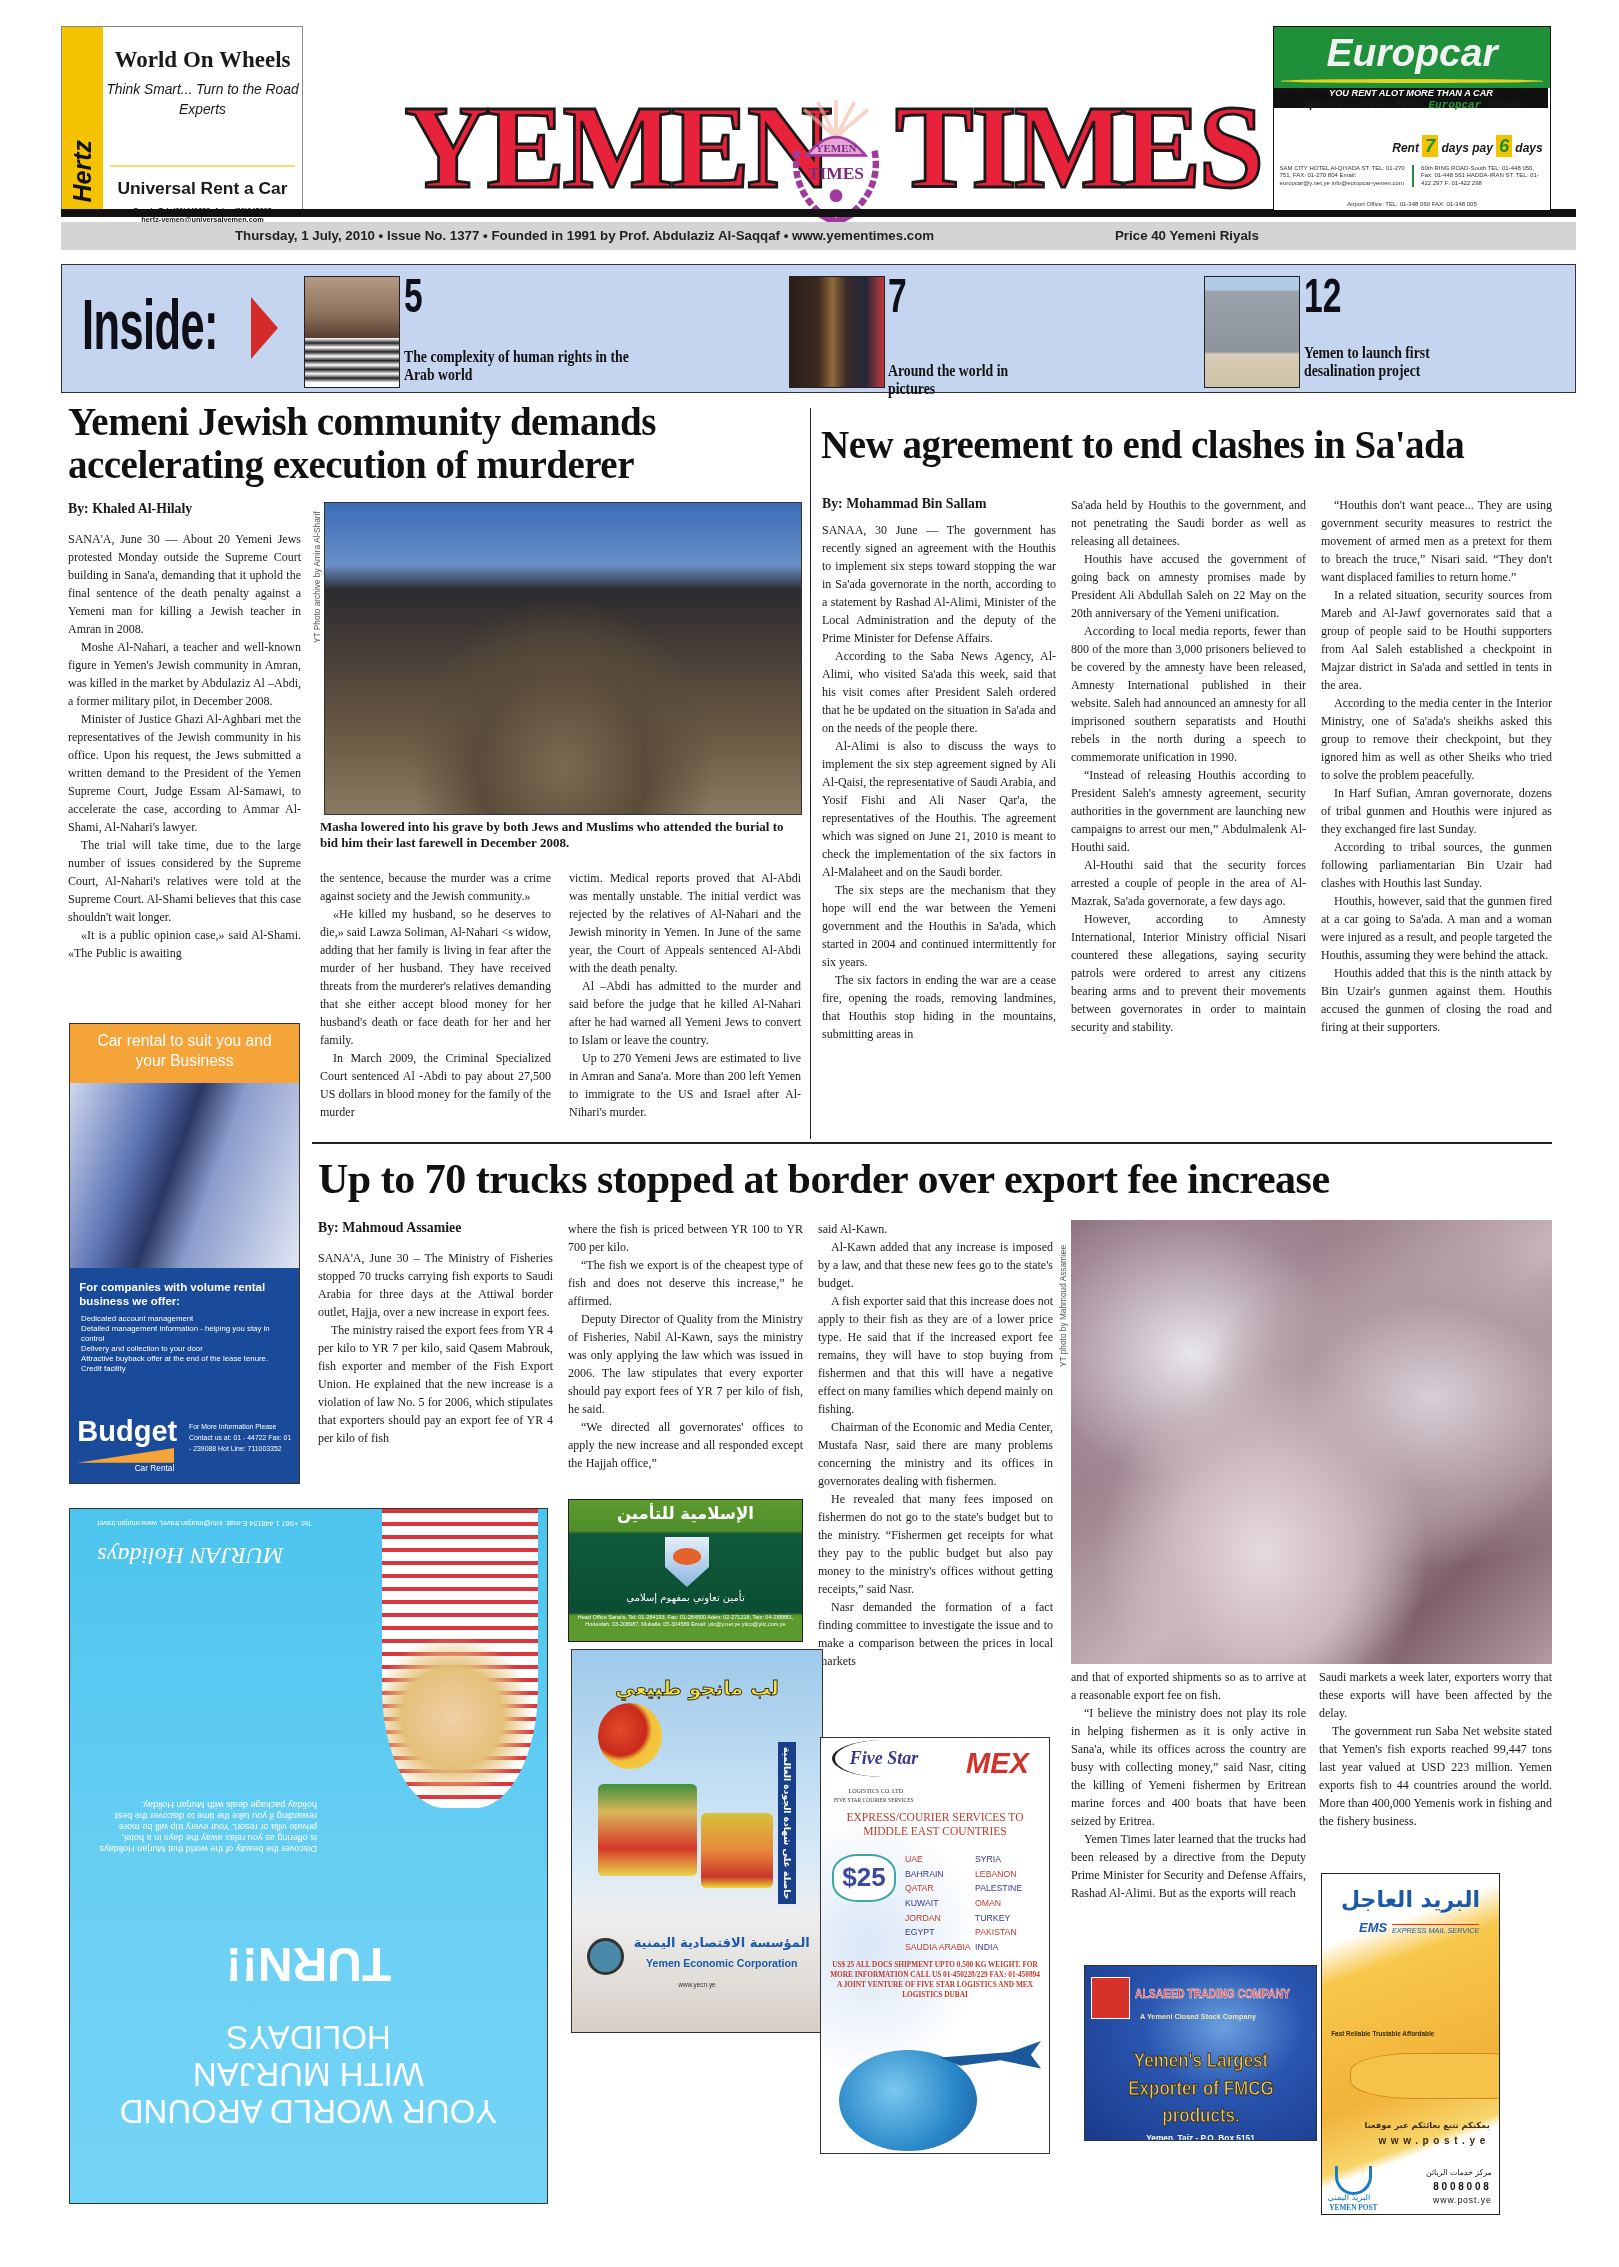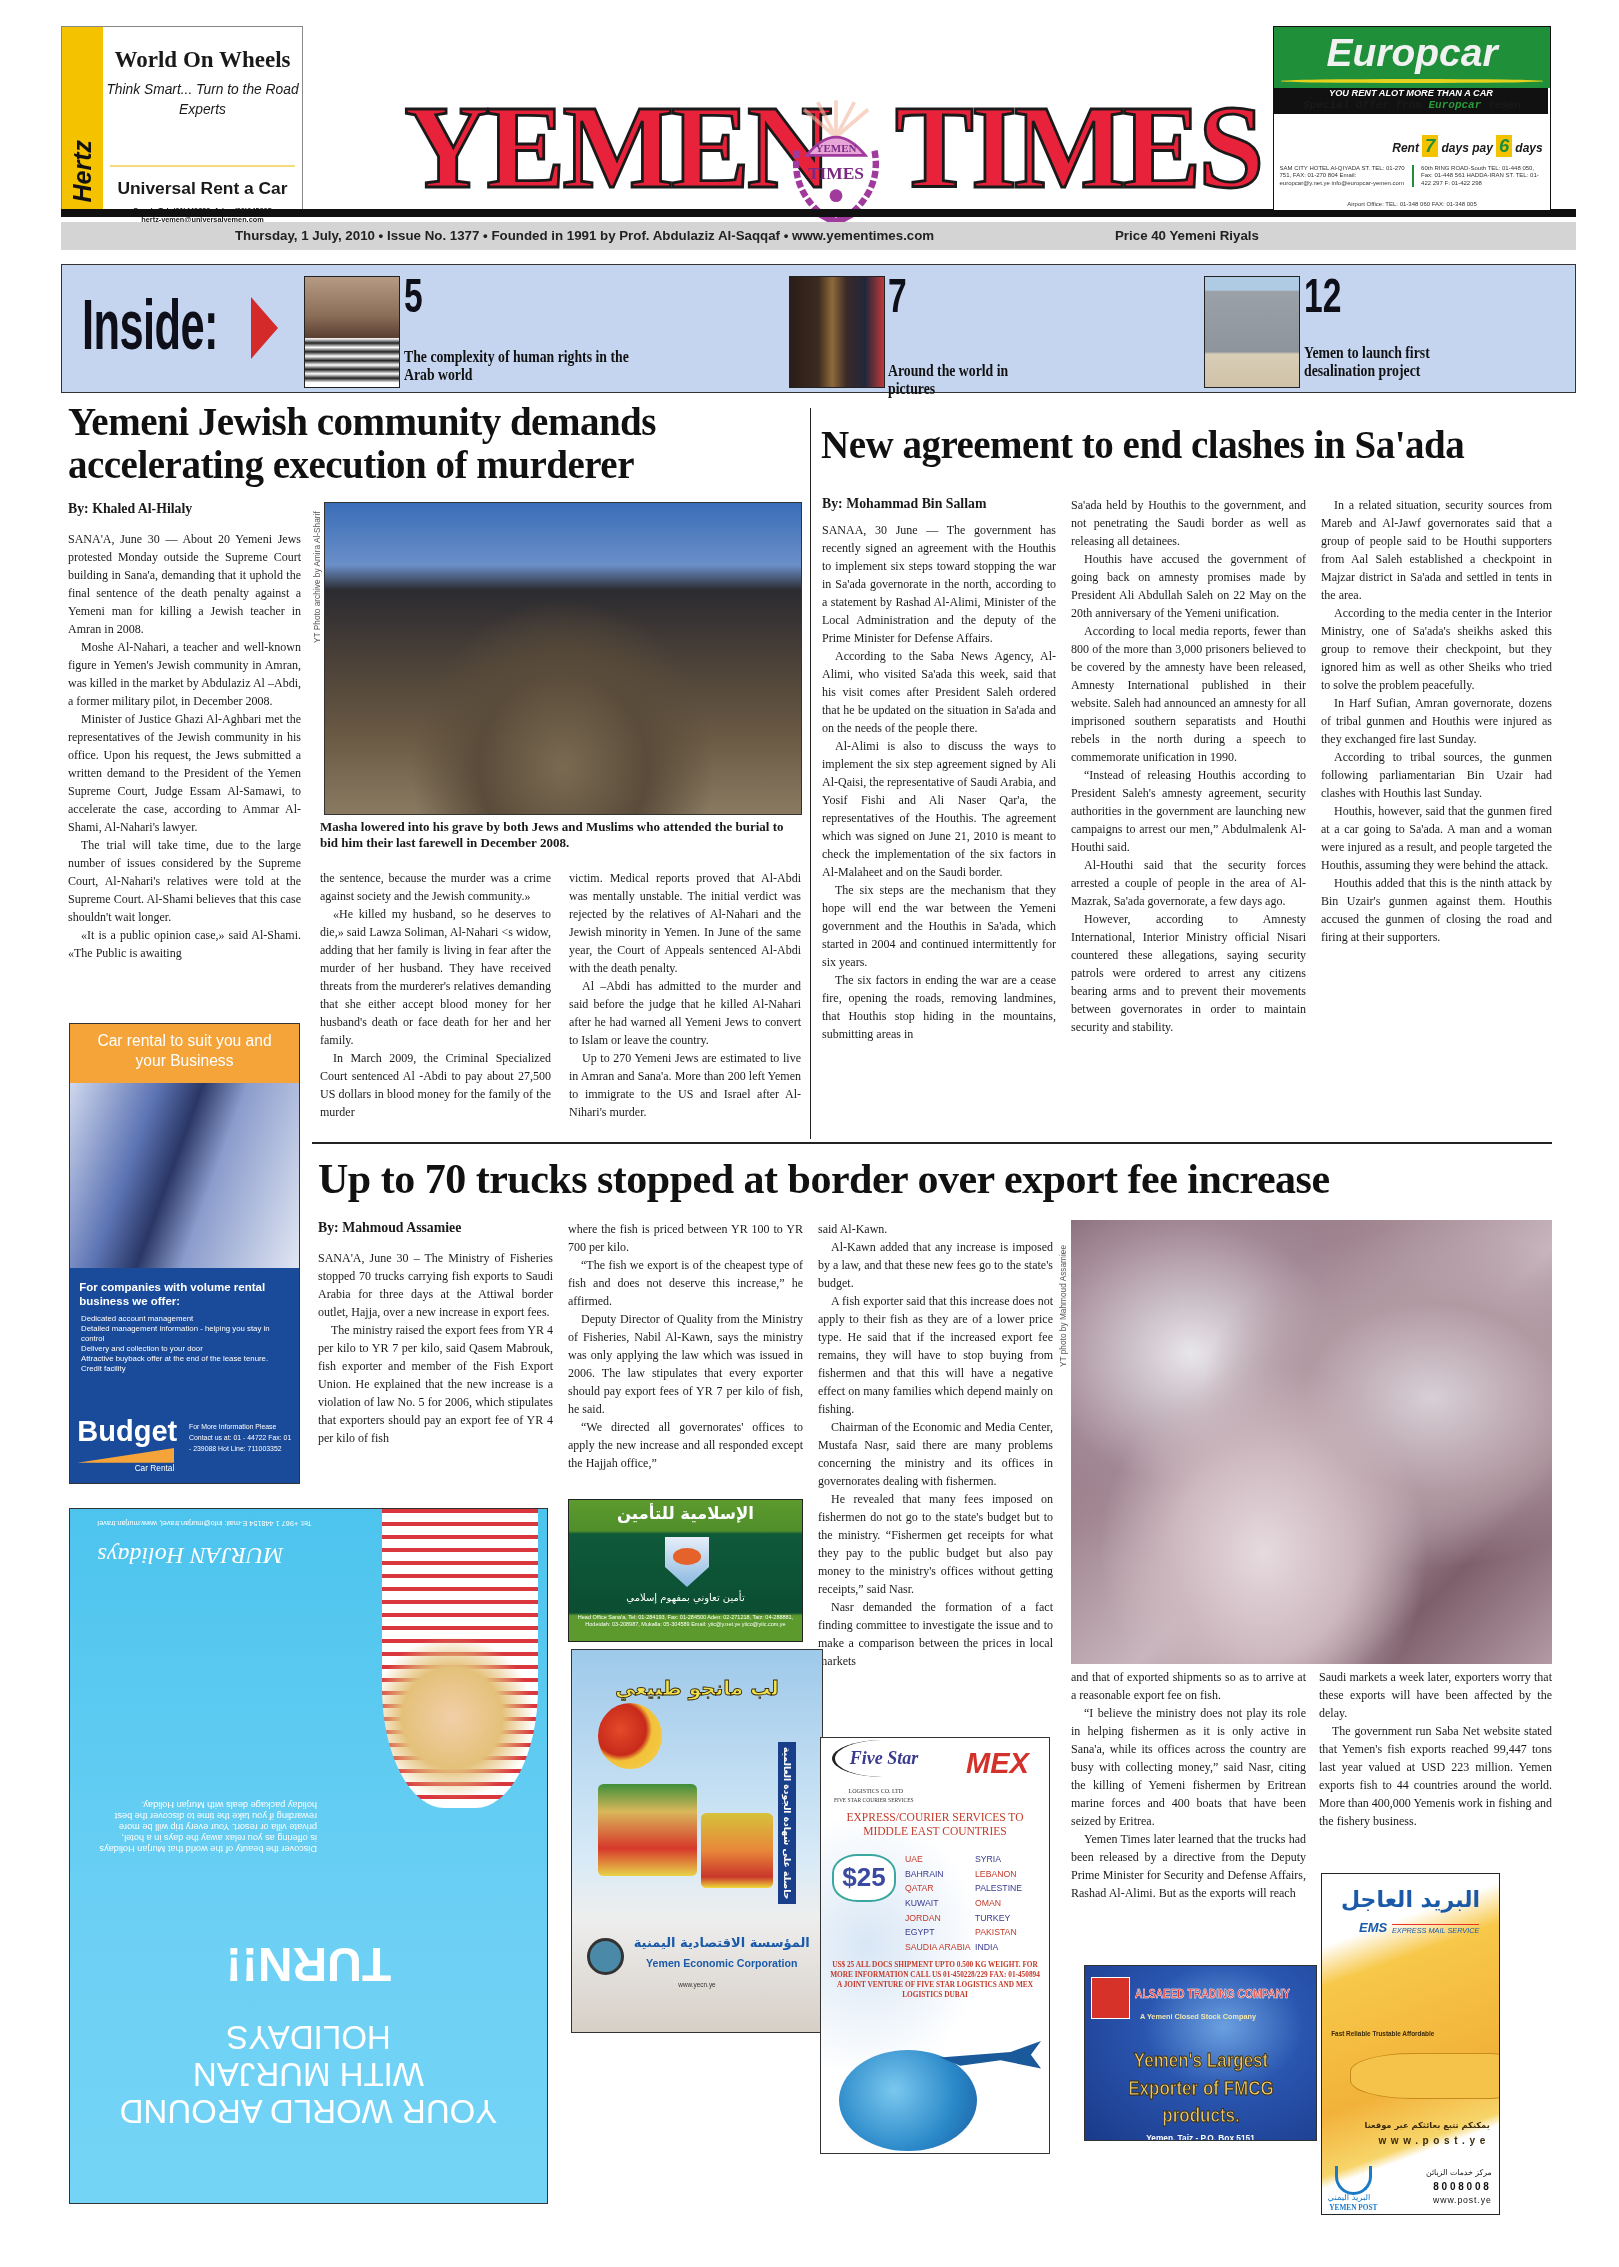--- a/index.html
+++ b/index.html
@@ -33,21 +33,21 @@
 .black-bar{left:61px;top:209px;width:1515px;height:8.3px;background:#111}
 #datebar{left:61px;top:222px;width:1515px;height:27.5px;background:#d4d4d4;font-family:"Liberation Sans",sans-serif;font-weight:bold;font-size:13.3px;color:#222;line-height:27.5px}
 #datebar .l{position:absolute;left:174px}
 #datebar .r{position:absolute;left:1054px}
 
 
 #europcar{left:1273px;top:26px;width:278px;height:185px;border:1.8px solid #111;background:#fff}
 #europcar .top{position:absolute;left:0;top:0;right:0;height:61px;background:#1f8f3a}
 #europcar .top .logo{position:absolute;left:0;right:0;top:3.7px;text-align:center;font-family:"Liberation Sans",sans-serif;font-weight:bold;font-style:italic;font-size:39px;color:#f1f1f1}
 #europcar .top .swoosh{position:absolute;left:7.3px;right:7.3px;bottom:5.5px;height:3.7px;background:#e6d21c;border-radius:50%}
-#europcar .slog{position:absolute;left:0;right:2px;top:61px;height:26px;background:#111;color:#fff;font-family:"Liberation Sans",sans-serif;font-weight:bold;font-style:italic;font-size:9.2px;line-height:10px;text-align:center}
+#europcar .slog{position:absolute;left:0;right:2px;top:61px;height:20px;background:#111;color:#fff;font-family:"Liberation Sans",sans-serif;font-weight:bold;font-style:italic;font-size:9.2px;line-height:10px;text-align:center}
 #europcar .offer{position:absolute;left:0;right:0;top:72px;text-align:center;font-family:Liberation Mono, monospace;font-weight:bold;font-style:italic;font-size:11px}
 #europcar .offer b{color:#2a9a3a}
 #europcar .rent{position:absolute;right:7.3px;top:108px;font-family:"Liberation Sans",sans-serif;font-weight:bold;font-style:italic;font-size:12px}
 #europcar .rent .n{display:inline-block;background:#f5c200;color:#1f8f3a;font-size:18.4px;padding:0 2.8px}
 #europcar .addr{position:absolute;left:5.5px;right:3.7px;top:138px;font-family:"Liberation Sans",sans-serif;font-size:6px;line-height:7.3px;color:#333;display:flex;gap:7.3px}
 #europcar .addr div{flex:1}
 #europcar .addr .sep{flex:0 0 1.8px;background:#1f8f3a}
 #europcar .air{position:absolute;left:0;right:0;bottom:2.8px;text-align:center;font-family:"Liberation Sans",sans-serif;font-size:6px;color:#333}
 
 
@@ -175,20 +175,21 @@
 </div>
 <div class="col" style="left:1071px;top:496px;width:235px">
   <p class="body first">Sa'ada held by Houthis to the government, and not penetrating the Saudi border as well as releasing all detainees.</p>
   <p class="body">Houthis have accused the government of going back on amnesty promises made by President Ali Abdullah Saleh on 22 May on the 20th anniversary of the Yemeni unification.</p>
   <p class="body">According to local media reports, fewer than 800 of the more than 3,000 prisoners believed to be covered by the amnesty have been released, Amnesty International published in their website. Saleh had announced an amnesty for all imprisoned southern separatists and Houthi rebels in the north during a speech to commemorate unification in 1990.</p>
   <p class="body">“Instead of releasing Houthis according to President Saleh's amnesty agreement, security authorities in the government are launching new campaigns to arrest our men,” Abdulmalenk Al-Houthi said.</p>
   <p class="body">Al-Houthi said that the security forces arrested a couple of people in the area of Al-Mazrak, Sa'ada governorate, a few days ago.</p>
   <p class="body">However, according to Amnesty International, Interior Ministry official Nisari countered these allegations, saying security patrols were ordered to arrest any citizens bearing arms and to prevent their movements between governorates in order to maintain security and stability.</p>
 </div>
 <div class="col" style="left:1321px;top:496px;width:231px">
+  <p class="body">“Houthis don't want peace... They are using government security measures to restrict the movement of armed men as a pretext for them to breach the truce,” Nisari said. “They don't want displaced families to return home.”</p>
   <p class="body">In a related situation, security sources from Mareb and Al-Jawf governorates said that a group of people said to be Houthi supporters from Aal Saleh established a checkpoint in Majzar district in Sa'ada and settled in tents in the area.</p>
   <p class="body">According to the media center in the Interior Ministry, one of Sa'ada's sheikhs asked this group to remove their checkpoint, but they ignored him as well as other Sheiks who tried to solve the problem peacefully.</p>
   <p class="body">In Harf Sufian, Amran governorate, dozens of tribal gunmen and Houthis were injured as they exchanged fire last Sunday.</p>
   <p class="body">According to tribal sources, the gunmen following parliamentarian Bin Uzair had clashes with Houthis last Sunday.</p>
   <p class="body">Houthis, however, said that the gunmen fired at a car going to Sa'ada. A man and a woman were injured as a result, and people targeted the Houthis, assuming they were behind the attack.</p>
   <p class="body">Houthis added that this is the ninth attack by Bin Uzair's gunmen against them. Houthis accused the gunmen of closing the road and firing at their supporters.</p>
 </div>
 
 <div class="rule" style="left:312px;top:1142px;width:1240px;height:1.8px"></div>
 

